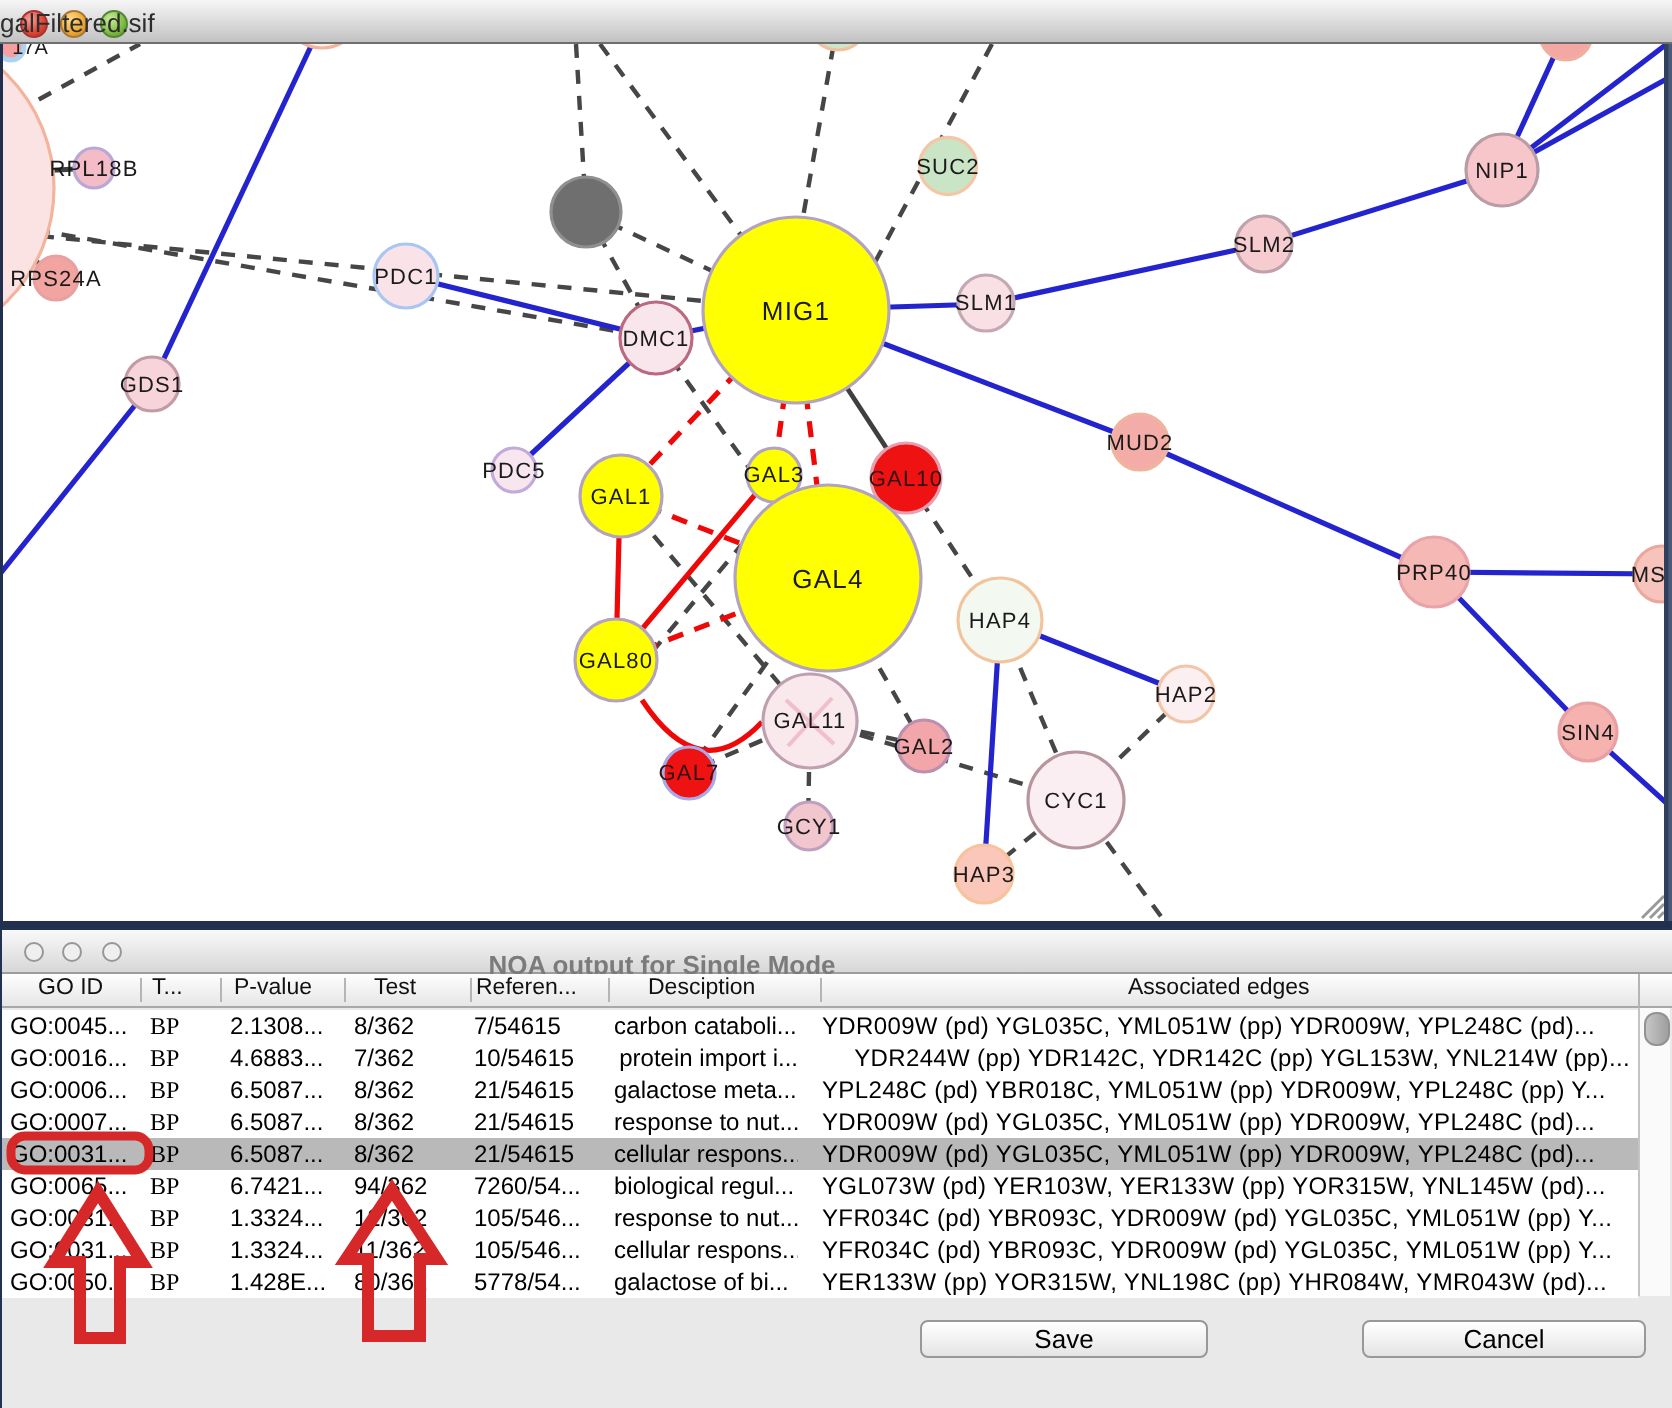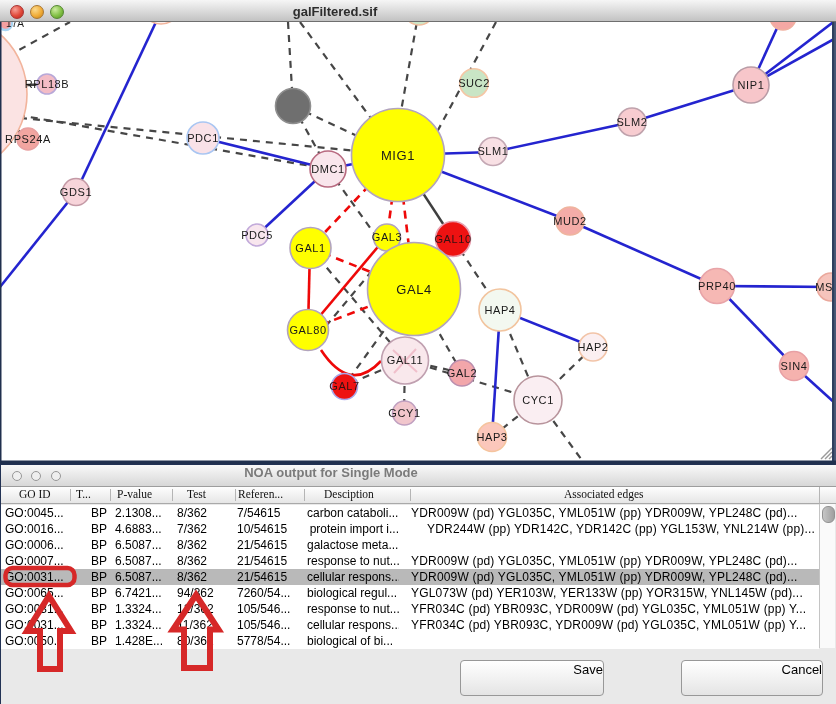--- a/index.html
+++ b/index.html
@@ -1,36 +1,36 @@
 <!DOCTYPE html>
 <html><head>
 <meta charset="utf-8">
 <style>
 html,body{margin:0;padding:0;}
 body{width:836px;height:704px;overflow:hidden;font-family:"Liberation Sans",sans-serif;background:#fff;position:relative;}
 #titlebar{position:absolute;left:0;top:0;width:836px;height:22px;background:linear-gradient(#f6f6f6,#d2d2d2 70%,#c2c2c2);border-bottom:1px solid #6f6f6f;box-sizing:border-box;}
 #titlebar .tl{position:absolute;top:5px;width:12px;height:12px;border-radius:50%;}
-#title{position:absolute;left:0;top:4px;width:670px;text-align:center;font-size:13px;font-weight:bold;color:#2d2d2d;}
+#title{position:absolute;left:0;top:4px;width:670px;text-align:left;font-size:13px;font-weight:normal;color:#2d2d2d;}
 #net{position:absolute;left:0;top:22px;width:836px;height:443px;}
 #dlg{position:absolute;left:0;top:464px;width:836px;height:240px;background:#e9e9e9;border-left:1.5px solid #223254;border-top:1.5px solid #223254;box-sizing:border-box;}
 #dlgbar{position:absolute;left:0;top:0;width:836px;height:22px;background:linear-gradient(#f9f9f9,#d7d7d7);border-bottom:1px solid #9d9d9d;box-sizing:border-box;}
 #dlgbar .gl{position:absolute;top:6px;width:10px;height:10px;border-radius:50%;background:#efefef;border:1.2px solid #979797;box-sizing:border-box;}
-#dlgtitle{position:absolute;left:0;top:0;width:660px;text-align:center;font-size:13px;font-weight:bold;color:#7b7b7b;}
+#dlgtitle{position:absolute;left:0;top:10px;width:660px;text-align:center;font-size:13px;font-weight:bold;color:#7b7b7b;}
 #thead{position:absolute;left:0;top:22px;width:836px;height:17px;background:linear-gradient(#fefefe,#e6e6e6);border-bottom:1px solid #a9a9a9;box-sizing:border-box;font-size:11.5px;color:#111;}
-#thead span{position:absolute;top:1px;font-family:Liberation Serif, serif;}
+#thead span{position:absolute;top:1px;}
 #thead i{position:absolute;top:2px;width:1px;height:12px;background:#b5b5b5;}
 #tbody{position:absolute;left:0;top:40px;width:818px;height:144px;background:#fff;font-size:12px;color:#000;}
 .tr{position:absolute;left:0;width:818px;height:16px;overflow:hidden;white-space:nowrap;}
 .tr span{position:absolute;top:1px;}
-.c0{left:4px;}.c1{left:90px;}.c2{left:114px;}.c3{left:176px;}.c4{left:236px;}.c5{left:306px;width:92px;overflow:hidden;}.c6{left:410px;width:404px;overflow:hidden;letter-spacing:0.18px;}
+.c0{left:4px;}.c1{left:74px;font-family:Liberation Serif, serif;}.c2{left:114px;}.c3{left:176px;}.c4{left:236px;}.c5{left:306px;width:92px;overflow:hidden;}.c6{left:410px;width:404px;overflow:hidden;letter-spacing:0.18px;}
 .sel{background:#b9b9b9;}
 #sbar{position:absolute;left:818px;top:39px;width:16px;height:144px;background:#fafafa;border-left:1px solid #c4c4c4;box-sizing:border-box;}
 #sthumb{position:absolute;left:2px;top:2px;width:11px;height:15px;border-radius:6px;background:linear-gradient(90deg,#c6c6c6,#9f9f9f);border:1px solid #929292;}
 #corner{position:absolute;left:818px;top:22px;width:18px;height:17px;background:linear-gradient(#fefefe,#e6e6e6);border-bottom:1px solid #a9a9a9;border-left:1px solid #b5b5b5;box-sizing:border-box;}
-.btn{position:absolute;height:36px;border:1px solid #989898;border-radius:4px;background:linear-gradient(#ffffff,#f2f2f2 50%,#e4e4e4);box-sizing:border-box;text-align:right;font-size:13px;color:#000;line-height:17px;}
+.btn{position:absolute;height:19px;border:1px solid #989898;border-radius:4px;background:linear-gradient(#ffffff,#f2f2f2 50%,#e4e4e4);box-sizing:border-box;text-align:center;font-size:13px;color:#000;line-height:17px;}
 #anno{position:absolute;left:0;top:0;width:836px;height:704px;pointer-events:none;}
 </style>
 </head>
 <body>
 <div id="titlebar">
  <div class="tl" style="left:10px;background:radial-gradient(circle at 35% 30%,#f6a096,#e1493a 55%,#b3271c);border:0.5px solid #a33;"></div>
  <div class="tl" style="left:30px;background:radial-gradient(circle at 35% 30%,#fbd98c,#f0ac38 55%,#c67f17);border:0.5px solid #a73;"></div>
  <div class="tl" style="left:50px;background:radial-gradient(circle at 35% 30%,#cdeba0,#82c046 55%,#56911f);border:0.5px solid #583;"></div>
  <div id="title">galFiltered.sif</div>
 </div>
@@ -205,20 +205,21 @@
         <span class="c5">protein import i...</span>
         <span class="c6">YDR244W (pp) YDR142C, YDR142C (pp) YGL153W, YNL214W (pp)...</span>
       </div>
   <div class="tr" style="top:32px;">
         <span class="c0">GO:0006...</span>
         <span class="c1">BP</span>
         <span class="c2">6.5087...</span>
         <span class="c3">8/362</span>
         <span class="c4">21/54615</span>
         <span class="c5">galactose meta...</span>
+        <span class="c6">YPL248C (pd) YBR018C, YML051W (pp) YDR009W, YPL248C (pp) Y...</span>
       </div>
   <div class="tr" style="top:48px;">
         <span class="c0">GO:0007...</span>
         <span class="c1">BP</span>
         <span class="c2">6.5087...</span>
         <span class="c3">8/362</span>
         <span class="c4">21/54615</span>
         <span class="c5">response to nut...</span>
         <span class="c6">YDR009W (pd) YGL035C, YML051W (pp) YDR009W, YPL248C (pd)...</span>
       </div>
@@ -257,21 +258,22 @@
         <span class="c4">105/546...</span>
         <span class="c5">cellular respons...</span>
         <span class="c6">YFR034C (pd) YBR093C, YDR009W (pd) YGL035C, YML051W (pp) Y...</span>
       </div>
   <div class="tr" style="top:128px;">
         <span class="c0">GO:0050...</span>
         <span class="c1">BP</span>
         <span class="c2">1.428E...</span>
         <span class="c3">80/362</span>
         <span class="c4">5778/54...</span>
-        <span class="c5">biological of bi...</span>
+        <span class="c5">galactose of bi...</span>
+        <span class="c6">YER133W (pp) YOR315W, YNL198C (pp) YHR084W, YMR043W (pd)...</span>
       </div>
  </div>
  <div id="sbar">
       <div id="sthumb"></div>
     </div>
  <div class="btn" style="left:459px;top:195px;width:144px;">Save</div>
  <div class="btn" style="left:680px;top:195px;width:142px;">Cancel</div>
 </div>
 <svg id="anno" viewBox="0 0 836 704" width="836" height="704">
  <rect x="5.5" y="568" width="69" height="17" rx="7" fill="none" stroke="#d62828" stroke-width="4.5"></rect>

